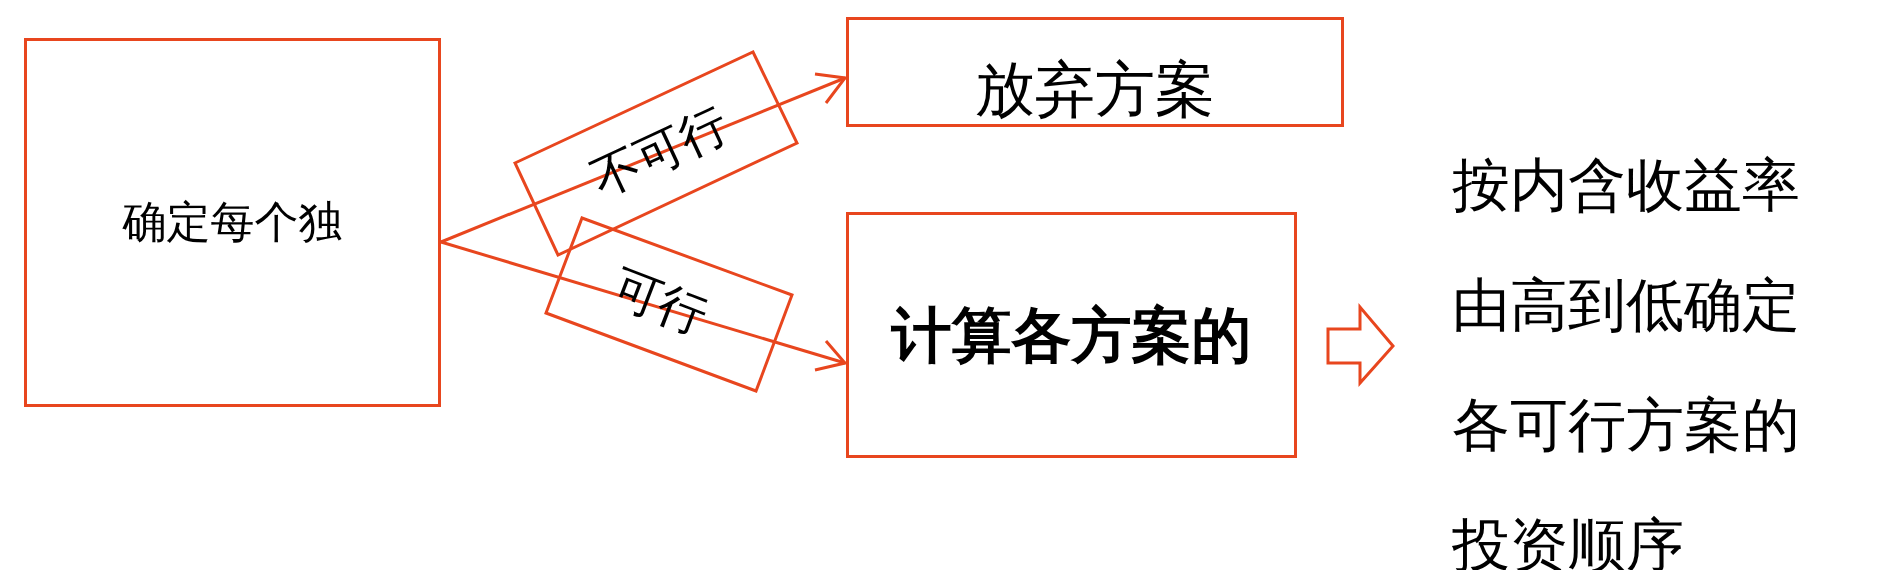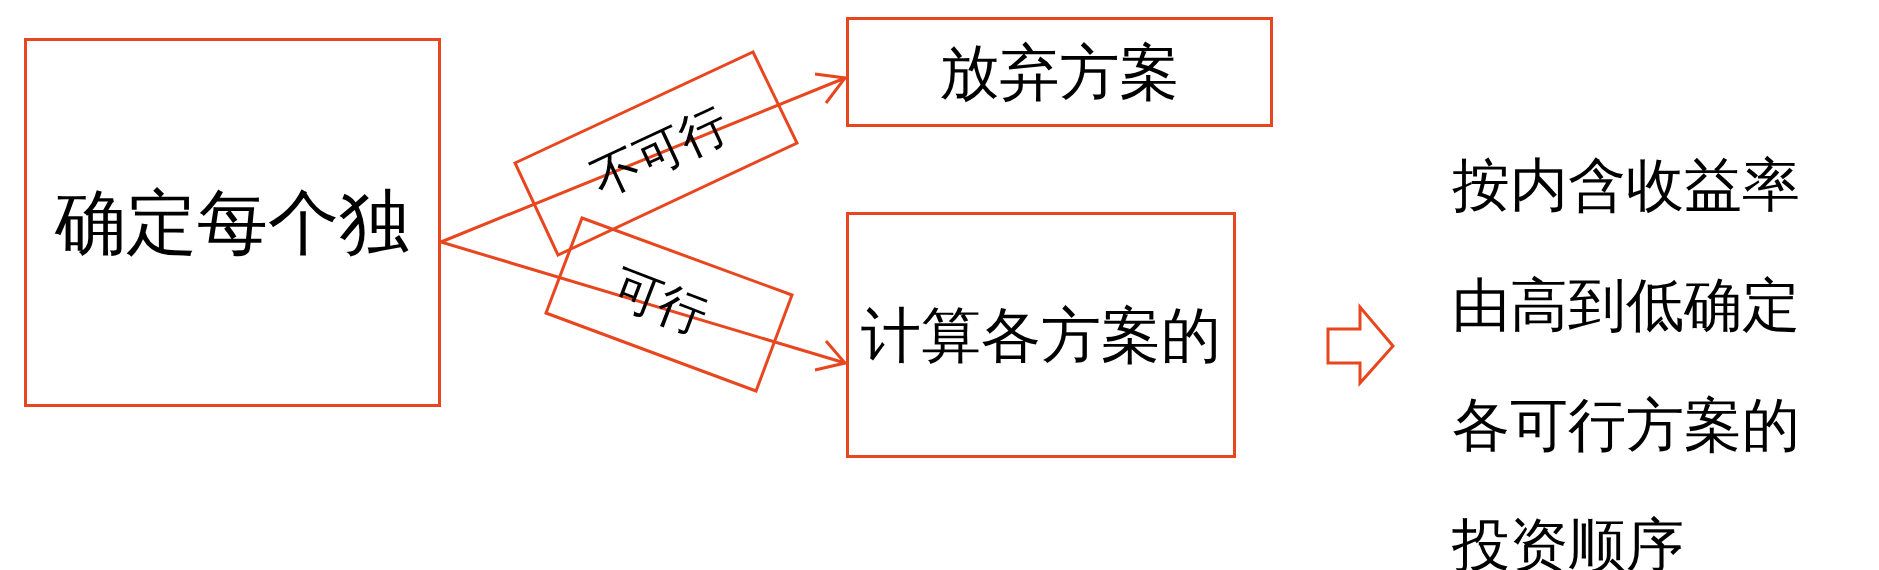--- a/index.html
+++ b/index.html
@@ -2,23 +2,23 @@
 <html><head>
 <meta charset="utf-8">
 <style>
   html, body { margin: 0; padding: 0; background: #ffffff; }
   body { width: 1879px; height: 570px; position: relative; overflow: hidden;
          font-family: "DejaVu Serif", "Liberation Serif", serif; color: #000; }
   .box { position: absolute; box-sizing: border-box; border: 3px solid #E8461E;
          display: flex; flex-direction: column; align-items: center; justify-content: center;
          background: transparent; }
   .line { display: block; white-space: nowrap; text-align: center; }
-  #box-start { left: 24px; top: 38px; width: 417px; height: 369px; font-size: 71px; line-height: 110px; }
-  #box-abandon { left: 846px; top: 17px; width: 427px; height: 110px; font-size: 60px; line-height: 70px; }
-  #box-irr { left: 846px; top: 212px; width: 390px; height: 246px; font-size: 60px; line-height: 110px; }
+  #box-start { left: 24px; top: 38px; width: 417px; height: 369px; font-size: 44px; line-height: 110px; font-family: Liberation Serif, serif; }
+  #box-abandon { left: 846px; top: 17px; width: 498px; height: 110px; font-size: 60px; line-height: 70px; justify-content: flex-end; }
+  #box-irr { left: 846px; top: 212px; width: 451px; height: 246px; font-size: 60px; line-height: 110px; font-weight: bold; }
   svg.overlay { position: absolute; left: 0; top: 0; width: 1879px; height: 570px; }
   .label { position: absolute; font-size: 48px; white-space: nowrap; transform-origin: center center; }
   #label-infeasible { left: 560px; top: 120px; width: 200px; text-align: center; transform: rotate(-25deg); }
   #label-feasible { left: 580px; top: 270px; width: 160px; text-align: center; transform: rotate(21deg); }
   #result-text { position: absolute; left: 1452px; top: 125px; font-size: 58px; line-height: 120px; }
 </style>
 </head>
 <body>
 
 <svg class="overlay" viewBox="0 0 1879 570" xmlns="http://www.w3.org/2000/svg">

